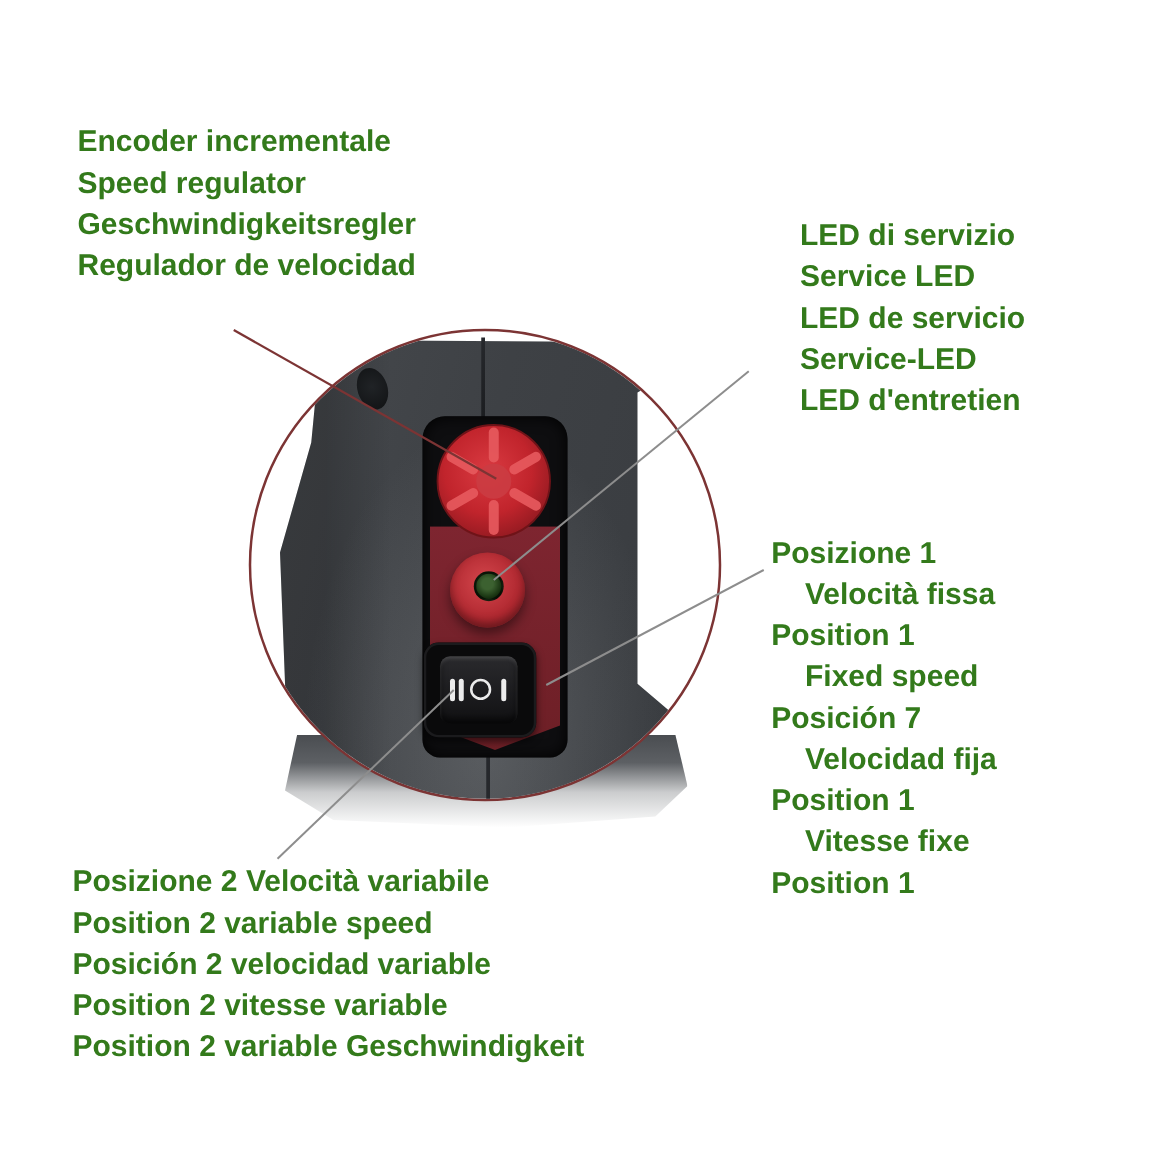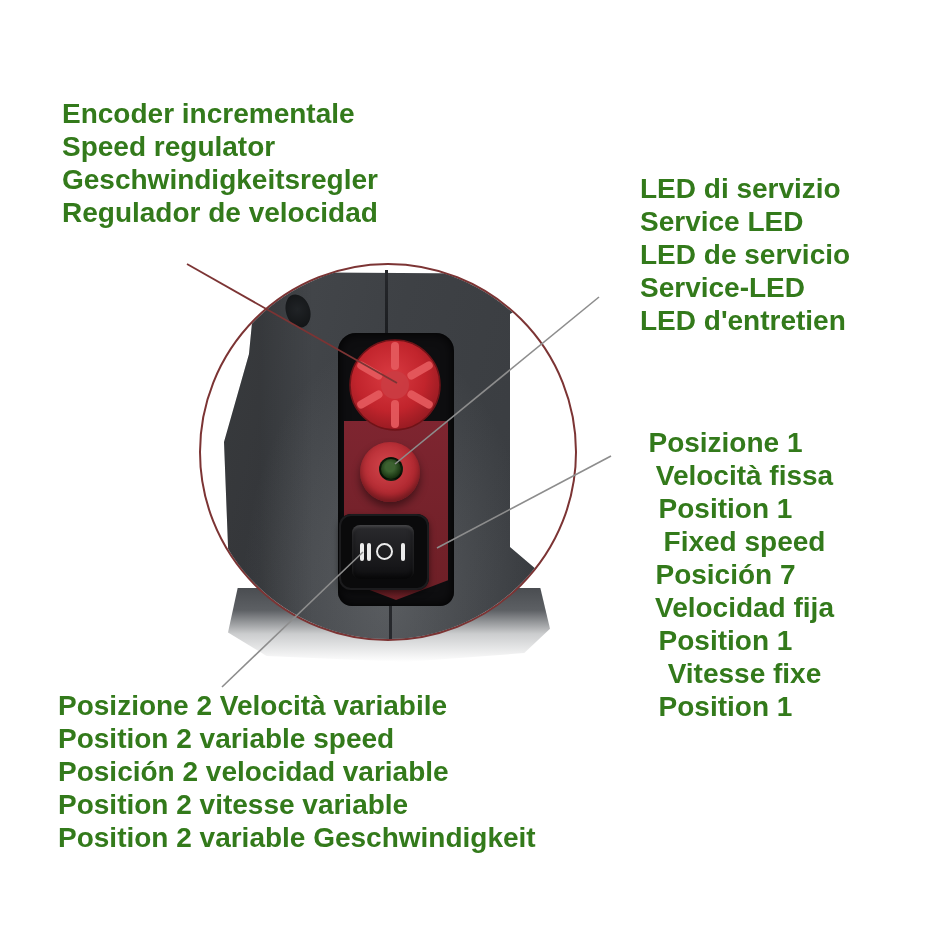--- a/index.html
+++ b/index.html
@@ -3,27 +3,27 @@
 <meta charset="utf-8">
 <style>
   html,body{margin:0;padding:0;background:#ffffff;}
   .canvas{
     position:relative;width:940px;height:940px;background:#ffffff;overflow:hidden;
     font-family:"Liberation Sans", sans-serif;
   }
   
   .lbl-block{position:absolute;z-index:4;}
   .lbl-line{
-    font-weight:700;font-size:28px;line-height:33px;white-space:nowrap;
+    font-weight:700;font-size:24px;line-height:33px;white-space:nowrap;
     color:var(--c-label_green,#337a1b);
   }
-  .lbl-line.indent{margin-left:38px;}
+  .lbl-line.indent{margin-left:27px;}
   #block-speed{left:62px;top:97px;}
   #block-led{left:640px;top:172px;}
-  #block-pos1{left:617px;top:426px;text-align:center;}
+  #block-pos1{left:617px;top:426px;}
   #block-pos2{left:58px;top:689px;}
 
   
   .callouts{position:absolute;left:0;top:0;z-index:3;pointer-events:none;}
 
   
   .fade-below{
     position:absolute;z-index:0;left:228px;top:588px;width:322px;height:74px;
     background:linear-gradient(to bottom,#4a4d51 0%,#5d6064 30%,rgba(140,143,146,.45) 62%,rgba(240,240,240,0) 100%);
     clip-path:polygon(3% 0,97% 0,100% 55%,92% 88%,55% 100%,12% 92%,0 60%);

